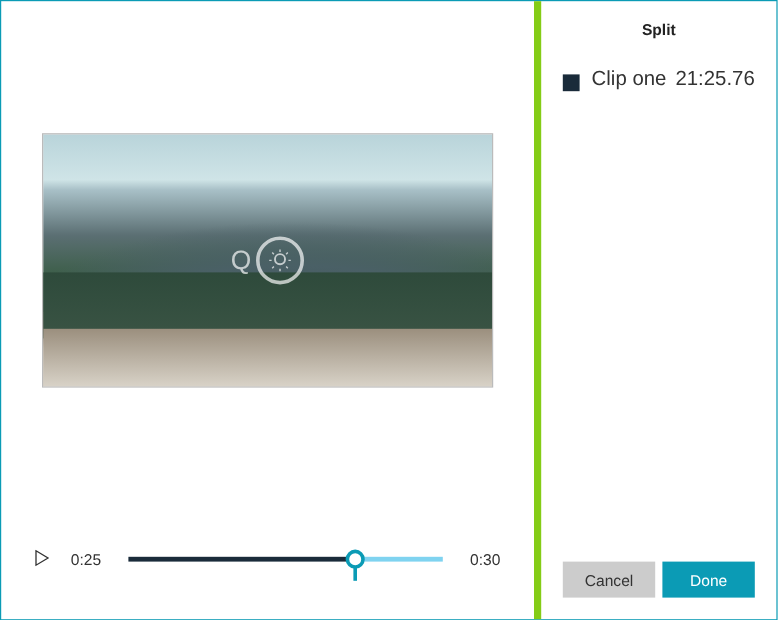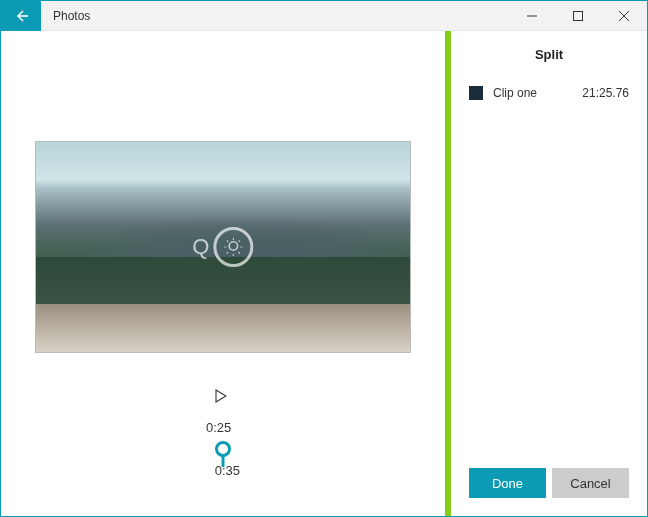--- a/index.html
+++ b/index.html
@@ -55,21 +55,21 @@
     display: flex; align-items: center; gap: 4px; letter-spacing: 0.2px;
     white-space: nowrap;
   }
   .watermark .wm-icon {
     width: 40px; height: 40px; border: 3px solid rgba(255,255,255,0.68);
     border-radius: 50%; display: flex; align-items: center; justify-content: center;
     font-size: 18px; flex-shrink: 0;
   }
   .controls {
     margin-top: auto; margin-bottom: 18px; display: flex; align-items: center;
-    gap: 14px; padding: 0 4px; flex-direction: column;
+    gap: 14px; padding: 0 4px;
   }
   .play-btn { width: 16px; cursor: pointer; color: #333; }
   .time { color: #333; font-size: 13px; min-width: 34px; }
   .timeline {
     flex: 1; height: 24px; position: relative;
   }
   .track {
     position: absolute; left: 0; right: 0; top: 50%; transform: translateY(-50%);
     height: 4px; display: flex;
   }
@@ -86,21 +86,21 @@
   .playhead .stem {
     position: absolute; left: 50%; top: 14px; transform: translateX(-50%);
     width: 3px; height: 12px; background: #0b9bb5;
   }
   .right {
     width: 202px; border-left: 6px solid #84cc16; display: flex; flex-direction: column;
     padding: 16px 18px;
   }
   .panel-title { text-align: center; font-weight: 600; color: #222; margin-bottom: 24px; }
   .clip-row {
-    display: flex; align-items: flex-end; margin-bottom: 20px; font-size: 12px;
+    display: flex; align-items: flex-end; margin-bottom: 20px; font-size: 17px;
     color: #333;
   }
   .swatch { width: 14px; height: 14px; margin-right: 10px; }
   .sw1 { background: #1a2b3a; }
   .sw2 { background: #7fd3f0; }
   .clip-name { flex: 1; }
   .clip-dur { color: #333; }
   .actions {
     margin-top: auto; display: flex; gap: 6px; padding-bottom: 2px;
   }
@@ -109,46 +109,20 @@
     justify-content: center; font-size: 13px; cursor: pointer; border: none;
   }
   .btn-primary { background: #0b9bb5; color: #fff; }
   .btn-secondary { background: #ccc; color: #333; }
 </style>
 </head>
 <body>
 
 <div class="window">
 
-  <div class="titlebar">
-    <div class="back-btn">
-      <svg width="16" height="16" viewBox="0 0 16 16">
-          <path d="M10 3 L5 8 L10 13" stroke="#fff" stroke-width="1.6" fill="none"></path>
-          <path d="M5 8 H15" stroke="#fff" stroke-width="1.6"></path>
-        </svg>
-    </div>
-    <div class="app-title">Photos</div>
-    <div class="win-controls">
-      <div class="win-btn">
-        <svg width="10" height="10">
-            <path d="M0 5 H10" stroke="#333" stroke-width="1"></path>
-          </svg>
-      </div>
-      <div class="win-btn">
-        <svg width="10" height="10">
-            <rect x="0.5" y="0.5" width="9" height="9" stroke="#333" fill="none" stroke-width="1"></rect>
-          </svg>
-      </div>
-      <div class="win-btn">
-        <svg width="10" height="10">
-            <path d="M0 0 L10 10 M10 0 L0 10" stroke="#333" stroke-width="1"></path>
-          </svg>
-      </div>
-    </div>
-  </div>
 
   <div class="body">
 
     <div class="left">
       <div class="video-box">
         <div class="mountain"></div>
         <div class="forest"></div>
         <div class="town"></div>
         <div class="watermark">
           <span>Q</span>
@@ -171,34 +145,34 @@
         <div class="timeline">
           <div class="track">
             <div class="seg1" style="width:72%"></div>
             <div class="seg2" style="width:28%"></div>
           </div>
           <div class="playhead" style="left:72%">
             <div class="ring"></div>
             <div class="stem"></div>
           </div>
         </div>
-        <div class="time" style="text-align:right">0:35</div>
+        <div class="time" style="text-align:right">0:30</div>
       </div>
     </div>
 
     <div class="right">
       <div class="panel-title">Split</div>
 
       <div class="clip-row">
         <div class="swatch sw1"></div>
         <div class="clip-name">Clip one</div>
         <div class="clip-dur">21:25.76</div>
       </div>
 
 
       <div class="actions">
+        <button class="btn btn-secondary">Cancel</button>
         <button class="btn btn-primary">Done</button>
-        <button class="btn btn-secondary">Cancel</button>
       </div>
     </div>
 
   </div>
 </div>
 
 </body></html>

